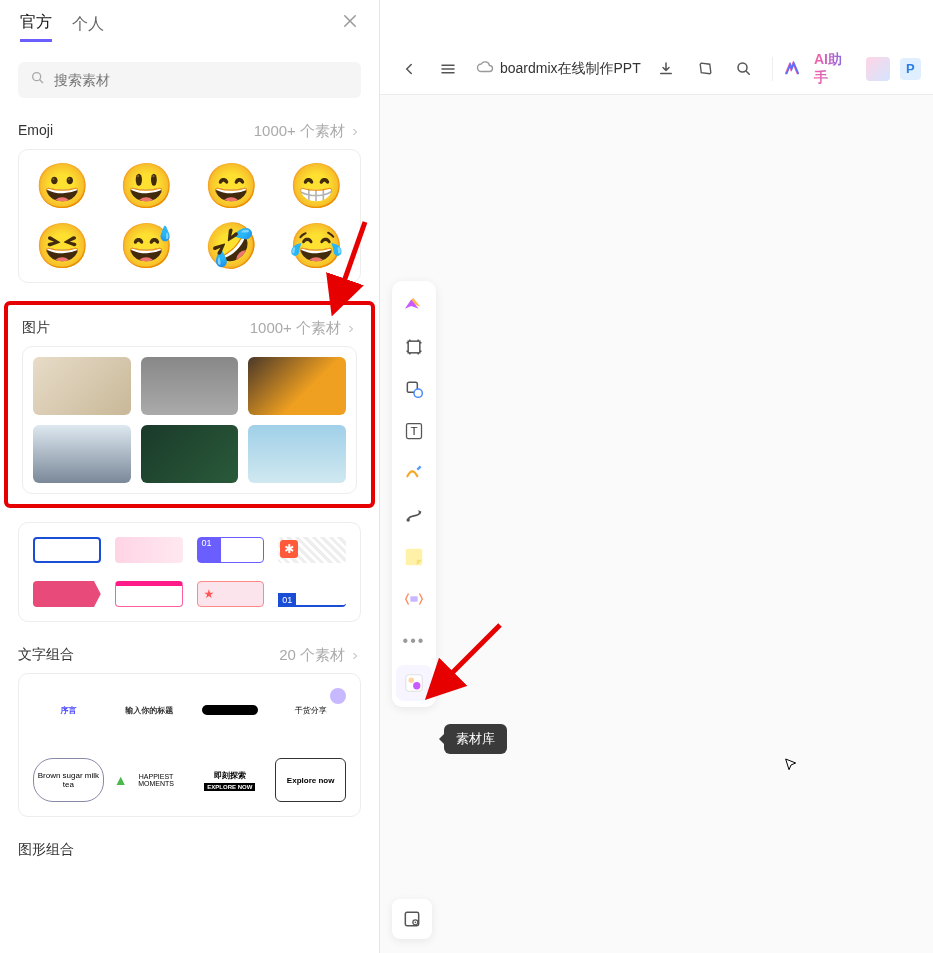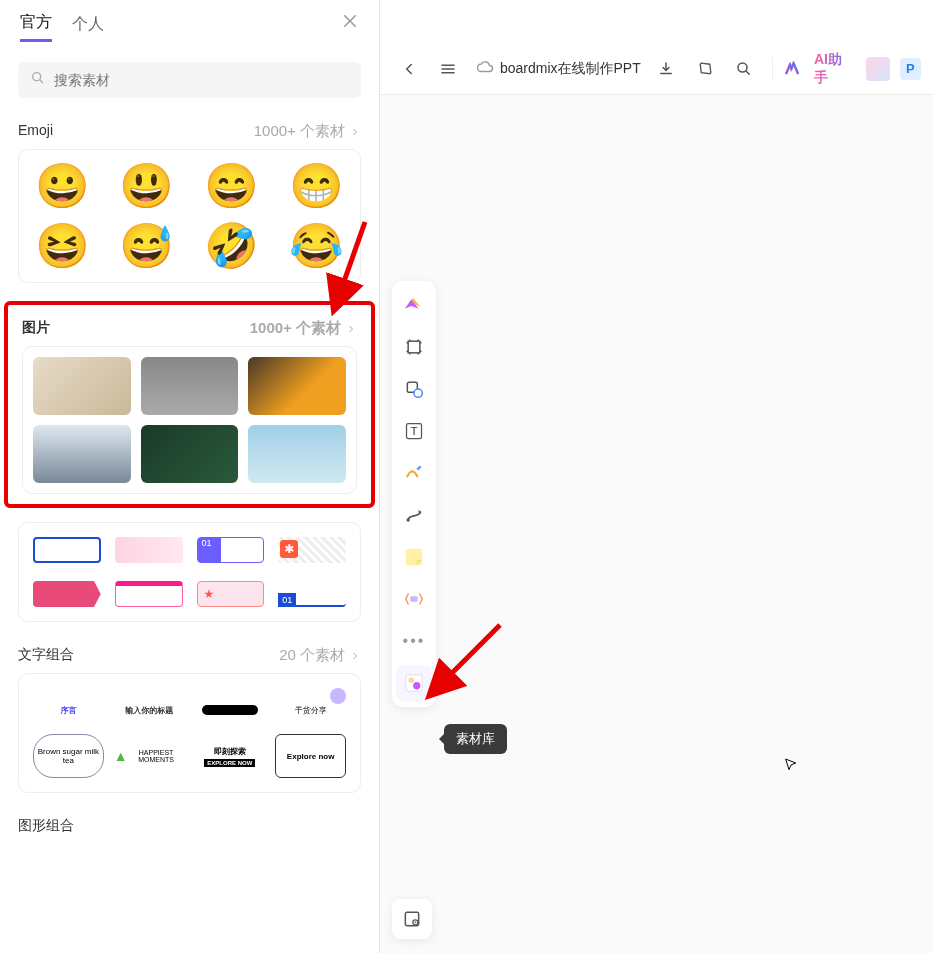--- a/index.html
+++ b/index.html
@@ -21,28 +21,28 @@
     .section-title { font-size: 14px; color: #333; }
     .section-meta { display: flex; align-items: center; color: #aaa; font-size: 15px; }
     .section-meta svg { width: 12px; height: 12px; margin-left: 4px; }
     
     .section-card { margin: 0 18px 18px 18px; border: 1px solid #ededed; border-radius: 10px; padding: 14px; background: #fff; }
     
     .emoji-grid { display: grid; grid-template-columns: repeat(4, 1fr); gap: 16px 26px; }
     .emoji { font-size: 44px; text-align: center; line-height: 1; cursor: pointer; }
     
     .highlighted { border: 4px solid #e60000; border-radius: 6px; margin: 0 4px 14px 4px; padding: 14px 14px 10px 14px; }
-    .highlighted .section-head { padding: 0 0 8px 0; font-weight: bold; }
+    .highlighted .section-head { padding: 0 0 8px 0; }
     .img-grid { display: grid; grid-template-columns: repeat(3, 1fr); gap: 10px; }
     .img-item { height: 58px; border-radius: 6px; background: #ccc; cursor: pointer; }
     
     .txt-grid { display: grid; grid-template-columns: repeat(4, 1fr); gap: 18px 14px; }
     .txt-item { height: 26px; border-radius: 4px; cursor: pointer; }
     
-    .cmb-grid { display: grid; grid-template-columns: repeat(4, 1fr); gap: 2px 10px; }
+    .cmb-grid { display: grid; grid-template-columns: repeat(4, 1fr); gap: 26px 10px; }
     .cmb-item { height: 44px; border-radius: 4px; cursor: pointer; display:flex; align-items:center; justify-content:center; font-size:8px; text-align:center; }
     
     
     .right-area { flex: 1; background: #fafafa; position: relative; margin-top: 43px; }
     .topbar { height: 52px; background: #fff; border-bottom: 1px solid #ececec; display: flex; align-items: center; padding: 0 12px; gap: 4px; }
     .tb-btn { width: 36px; height: 36px; display: flex; align-items: center; justify-content: center; cursor: pointer; border-radius: 6px; color: #555; }
     .tb-title-wrap { display: flex; align-items: center; flex: 0 0 auto; margin-left: 6px; }
     .tb-cloud { margin-right: 6px; color: #888; }
     .tb-title { font-size: 14px; color: #333; }
     .tb-spacer { flex: 1; }

